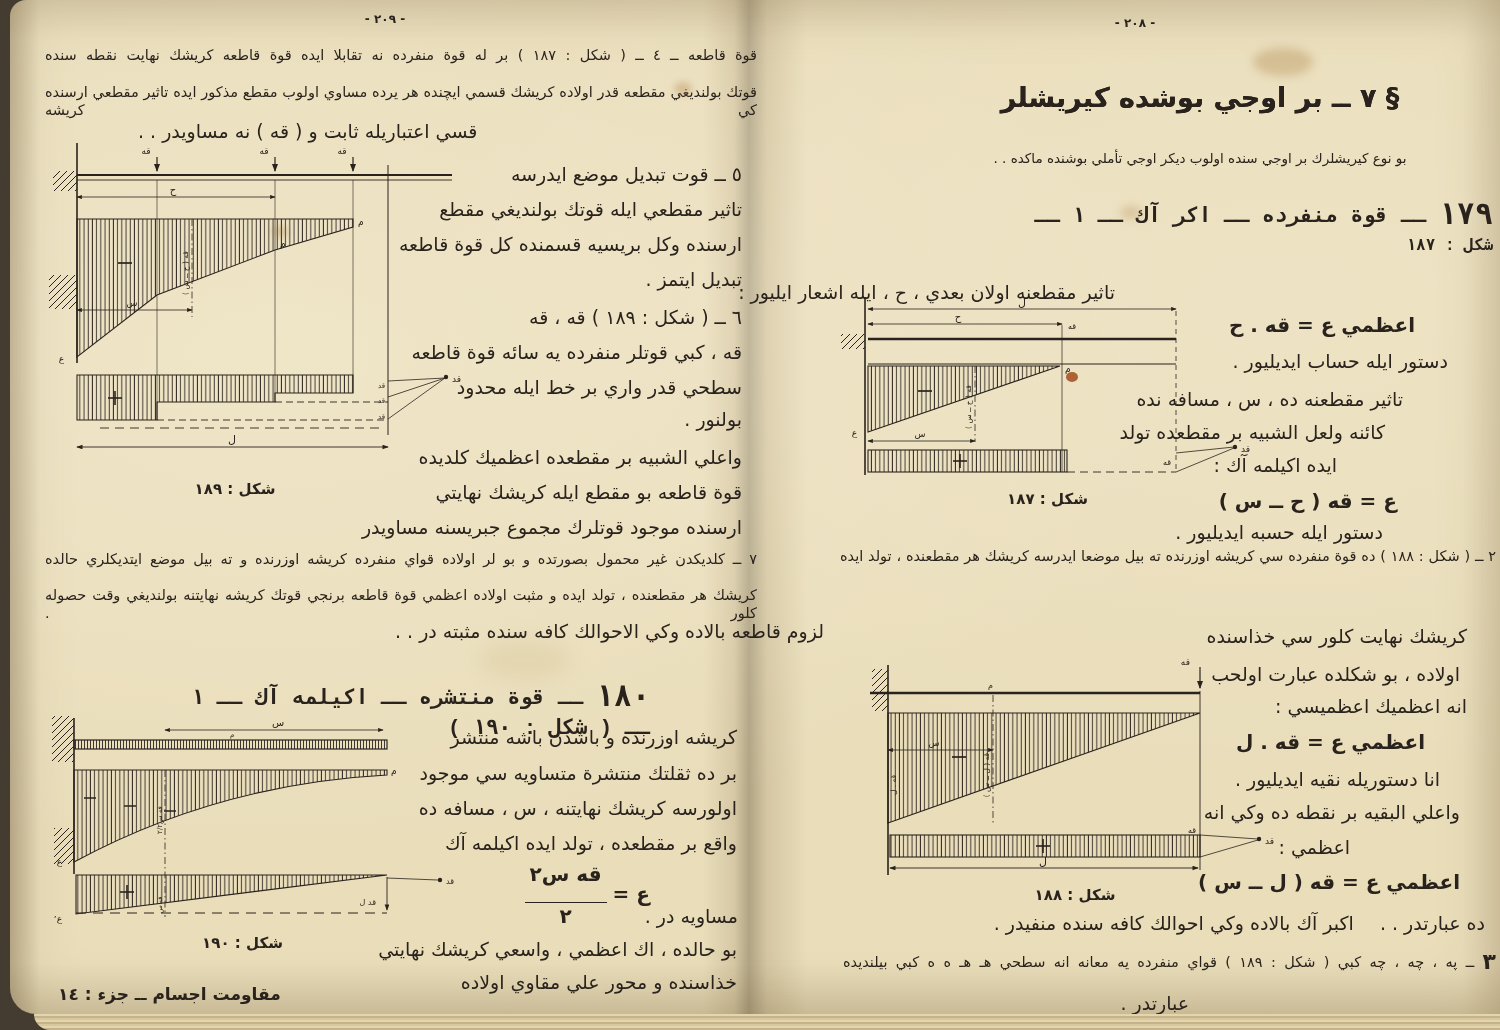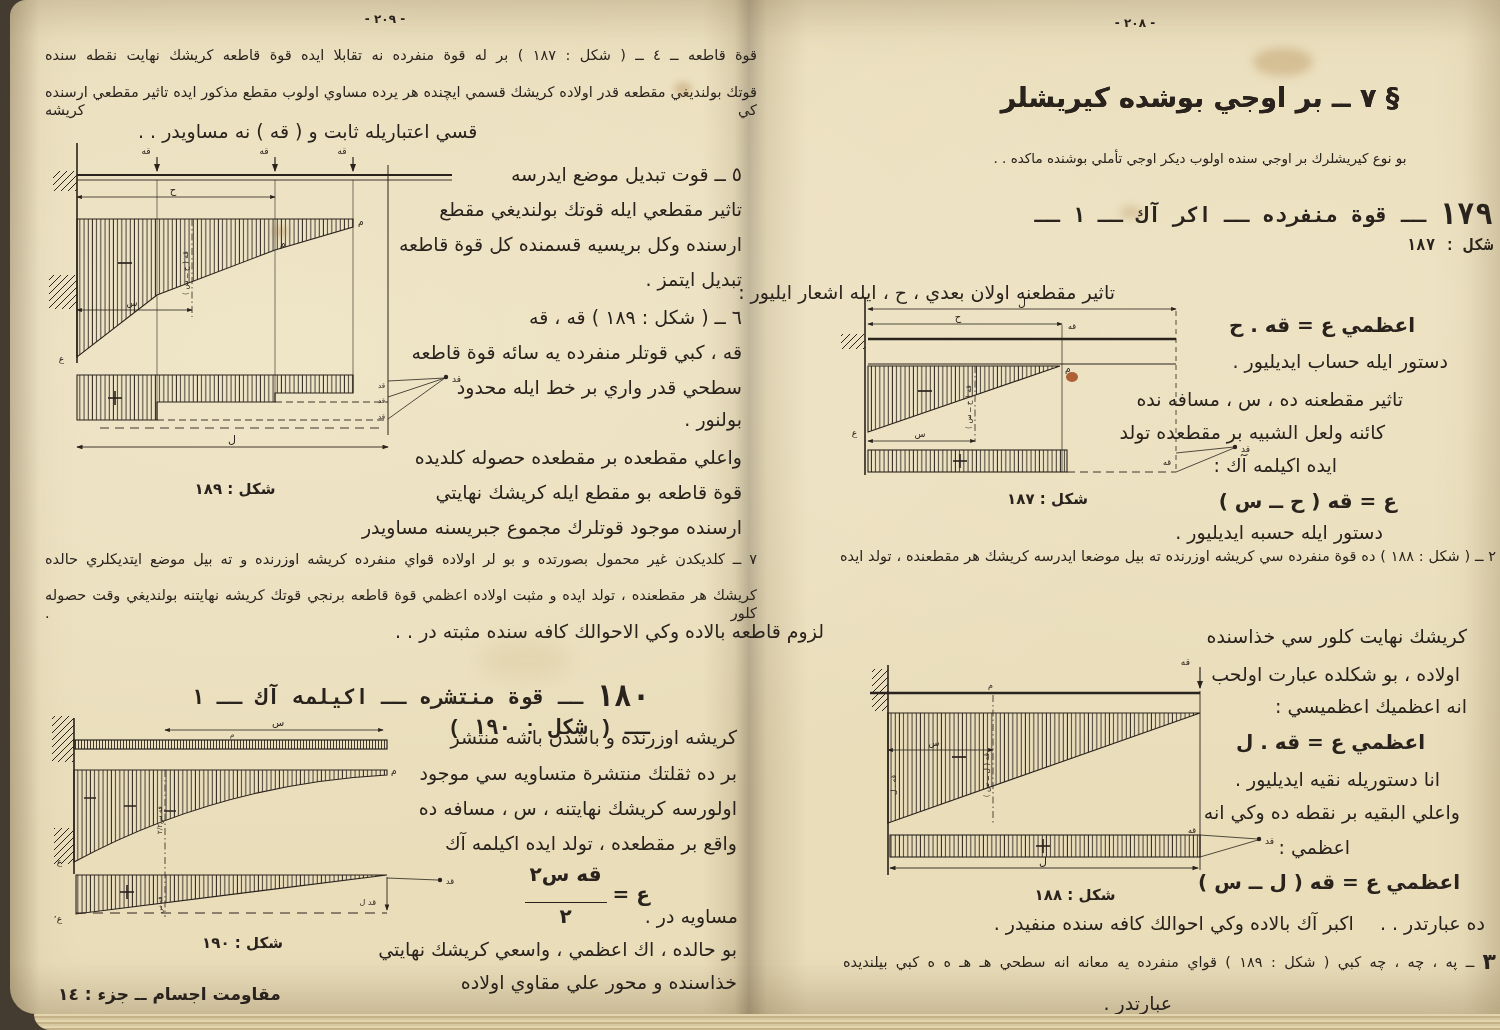--- a/index.html
+++ b/index.html
@@ -130,21 +130,21 @@
   <div class="cap" style="left:155px;top:480px;width:140px;">شكل : ١٨٩</div>
 
   <div class="ln" style="right:758px;top:163px;">٥ ــ قوت تبديل موضع ايدرسه</div>
   <div class="ln" style="right:758px;top:198px;">تاثير مقطعي ايله قوتك بولنديغي مقطع</div>
   <div class="ln" style="right:758px;top:233px;">ارسنده وكل بريسيه قسمنده كل قوة قاطعه</div>
   <div class="ln" style="right:758px;top:268px;">تبديل ايتمز .</div>
   <div class="ln" style="right:758px;top:306px;">٦ ــ ( شكل : ١٨٩ ) قه ، قه</div>
   <div class="ln" style="right:758px;top:341px;">قه ، كبي قوتلر منفرده يه سائه قوة قاطعه</div>
   <div class="ln" style="right:758px;top:376px;">سطحي قدر واري بر خط ايله محدود</div>
   <div class="ln" style="right:758px;top:408px;text-align:right;">بولنور .</div>
-  <div class="ln" style="right:758px;top:446px;">واعلي مقطعده بر مقطعده حصوله كلديده</div>
+  <div class="ln" style="right:758px;top:446px;">واعلي الشبيه بر مقطعده اعظميك كلديده</div>
   <div class="ln" style="right:758px;top:481px;">قوة قاطعه بو مقطع ايله كريشك نهايتي</div>
   <div class="ln" style="right:758px;top:516px;">ارسنده موجود قوتلرك مجموع جبريسنه مساويدر</div>
 
   <div class="ln just" style="position:absolute;left:35px;top:550px;width:712px;">٧ ــ كلديكدن غير محمول بصورتده و بو لر اولاده قواي منفرده كريشه اوزرنده و ته بيل موضع ايتديكلري حالده</div>
   <div class="ln just" style="position:absolute;left:35px;top:586px;width:712px;">كريشك هر مقطعنده ، تولد ايده و مثبت اولاده اعظمي قوة قاطعه برنجي قوتك كريشه نهايتنه بولنديغي وقت حصوله كلور .</div>
   <div class="ln" style="left:385px;top:620px;">لزوم قاطعه بالاده وكي الاحوالك كافه سنده مثبته در . .</div>
 
   <div class="h-big" style="left:165px;top:678px;width:475px;">
     <span class="num">١٨٠</span>
     <span>ــ قوة منتشره ــ اكيلمه آك ــ ١ ــ ( شكل : ١٩٠ )</span>
@@ -358,21 +358,21 @@
   <div class="ln" style="right:40px;top:801px;">واعلي البقيه بر نقطه ده وكي انه</div>
   <div class="ln" style="right:150px;top:836px;">اعظمي :</div>
   <div class="formula" style="right:40px;top:870px;">اعظمي ع = قه ( ل ــ س )</div>
 
   <div class="ln" style="right:15px;top:912px;">
     <span>ده عبارتدر . .</span><span class="gap-md"></span><span>اكبر آك بالاده وكي احوالك كافه سنده منفيدر .</span>
   </div>
   <div class="ln just" style="position:absolute;left:833px;top:948px;width:653px;">
     <span class="bnum">٣</span> <span>ــ په ، چه ، چه كبي ( شكل : ١٨٩ ) قواي منفرده يه معانه انه سطحي هـ هـ ه ه كبي بيلنديده</span>
   </div>
-  <div class="ln" style="right:328px;top:992px;">عبارتدر .</div>
+  <div class="ln" style="right:311px;top:992px;">عبارتدر .</div>
 
   <div class="stain" style="left:1056px;top:372px;width:12px;height:10px;background:#a65327;opacity:.9;"></div>
   <div class="stain" style="left:1243px;top:48px;width:60px;height:28px;background:rgba(168,122,58,.32);filter:blur(5px);"></div>
   <div class="stain" style="left:1110px;top:206px;width:22px;height:13px;background:rgba(160,110,50,.25);filter:blur(4px);"></div>
   <div class="stain" style="left:262px;top:226px;width:16px;height:11px;background:rgba(160,110,50,.30);filter:blur(3px);"></div>
   <div class="stain" style="left:664px;top:82px;width:18px;height:13px;background:rgba(170,120,60,.33);filter:blur(3px);"></div>
   <div class="stain" style="left:470px;top:640px;width:90px;height:40px;background:rgba(190,160,100,.15);filter:blur(9px);"></div>
 
  </div>
  <div class="deckle"></div>

